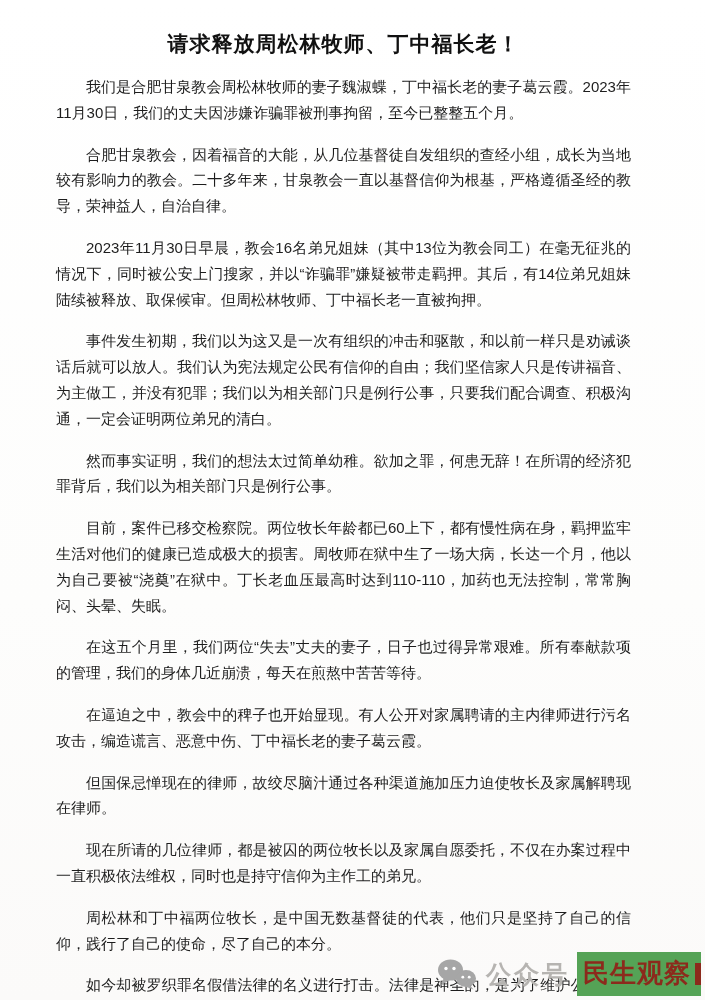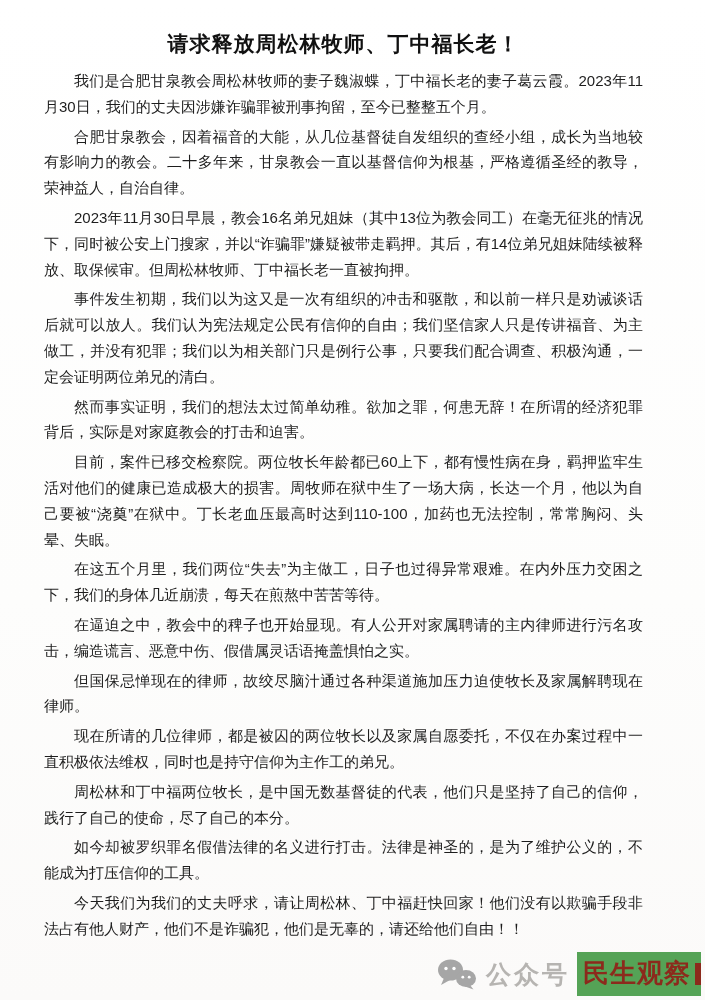--- a/index.html
+++ b/index.html
@@ -22,21 +22,21 @@
   }
   .doc-title {
     margin: 0 0 10px 0;
     text-align: center;
     font-size: 21px;
     font-weight: 700;
     letter-spacing: 1px;
     color: #111111;
   }
   .para {
-    margin: 4px;
+    margin: 16px;
     font-size: 15px;
     line-height: 25.8px;
     text-align: justify;
     text-indent: 2em;
     font-weight: 500;
     color: #1d1d1d;
   }
   .footer-watermark {
     position: absolute;
     right: 4px; bottom: 7px;
@@ -77,24 +77,24 @@
 
 <div class="screen">
   <div class="page">
 
     <h1 class="doc-title">请求释放周松林牧师、丁中福长老！</h1>
 
     <p class="para">我们是合肥甘泉教会周松林牧师的妻子魏淑蝶，丁中福长老的妻子葛云霞。2023年11月30日，我们的丈夫因涉嫌诈骗罪被刑事拘留，至今已整整五个月。</p>
     <p class="para">合肥甘泉教会，因着福音的大能，从几位基督徒自发组织的查经小组，成长为当地较有影响力的教会。二十多年来，甘泉教会一直以基督信仰为根基，严格遵循圣经的教导，荣神益人，自治自律。</p>
     <p class="para">2023年11月30日早晨，教会16名弟兄姐妹（其中13位为教会同工）在毫无征兆的情况下，同时被公安上门搜家，并以“诈骗罪”嫌疑被带走羁押。其后，有14位弟兄姐妹陆续被释放、取保候审。但周松林牧师、丁中福长老一直被拘押。</p>
     <p class="para">事件发生初期，我们以为这又是一次有组织的冲击和驱散，和以前一样只是劝诫谈话后就可以放人。我们认为宪法规定公民有信仰的自由；我们坚信家人只是传讲福音、为主做工，并没有犯罪；我们以为相关部门只是例行公事，只要我们配合调查、积极沟通，一定会证明两位弟兄的清白。</p>
-    <p class="para">然而事实证明，我们的想法太过简单幼稚。欲加之罪，何患无辞！在所谓的经济犯罪背后，实际是对家庭教会的打击和迫害。</p>
-    <p class="para">目前，案件已移交检察院。两位牧长年龄都已60上下，都有慢性病在身，羁押监牢生活对他们的健康已造成极大的损害。周牧师在狱中生了一场大病，长达一个月，他以为自己要被“浇奠”在狱中。丁长老血压最高时达到110-100，加药也无法控制，常常胸闷、头晕、失眠。</p>
-    <p class="para">在这五个月里，我们两位“失去”为主做工，日子也过得异常艰难。在内外压力交困之下，我们的身体几近崩溃，每天在煎熬中苦苦等待。</p>
-    <p class="para">在逼迫之中，教会中的稗子也开始显现。有人公开对家属聘请的主内律师进行污名攻击，编造谎言、恶意中伤、假借属灵话语掩盖惧怕之实。</p>
+    <p class="para">然而事实证明，我们的想法太过简单幼稚。欲加之罪，何患无辞！在所谓的经济犯罪背后，我们以为相关部门只是例行公事。</p>
+    <p class="para">目前，案件已移交检察院。两位牧长年龄都已60上下，都有慢性病在身，羁押监牢生活对他们的健康已造成极大的损害。周牧师在狱中生了一场大病，长达一个月，他以为自己要被“浇奠”在狱中。丁长老血压最高时达到110-110，加药也无法控制，常常胸闷、头晕、失眠。</p>
+    <p class="para">在这五个月里，我们两位“失去”丈夫的妻子，日子也过得异常艰难。所有奉献款项的管理，我们的身体几近崩溃，每天在煎熬中苦苦等待。</p>
+    <p class="para">在逼迫之中，教会中的稗子也开始显现。有人公开对家属聘请的主内律师进行污名攻击，编造谎言、恶意中伤、丁中福长老的妻子葛云霞。</p>
     <p class="para">但国保忌惮现在的律师，故绞尽脑汁通过各种渠道施加压力迫使牧长及家属解聘现在律师。</p>
     <p class="para">现在所请的几位律师，都是被囚的两位牧长以及家属自愿委托，不仅在办案过程中一直积极依法维权，同时也是持守信仰为主作工的弟兄。</p>
     <p class="para">周松林和丁中福两位牧长，是中国无数基督徒的代表，他们只是坚持了自己的信仰，践行了自己的使命，尽了自己的本分。</p>
     <p class="para">如今却被罗织罪名假借法律的名义进行打击。法律是神圣的，是为了维护公义的，不能成为打压信仰的工具。</p>
     <p class="para">今天我们为我们的丈夫呼求，请让周松林、丁中福赶快回家！他们没有以欺骗手段非法占有他人财产，他们不是诈骗犯，他们是无辜的，请还给他们自由！！</p>
 
   </div>
 
   <div class="footer-watermark">
     <svg class="wm-icon" viewBox="0 0 40 32" aria-hidden="true">

